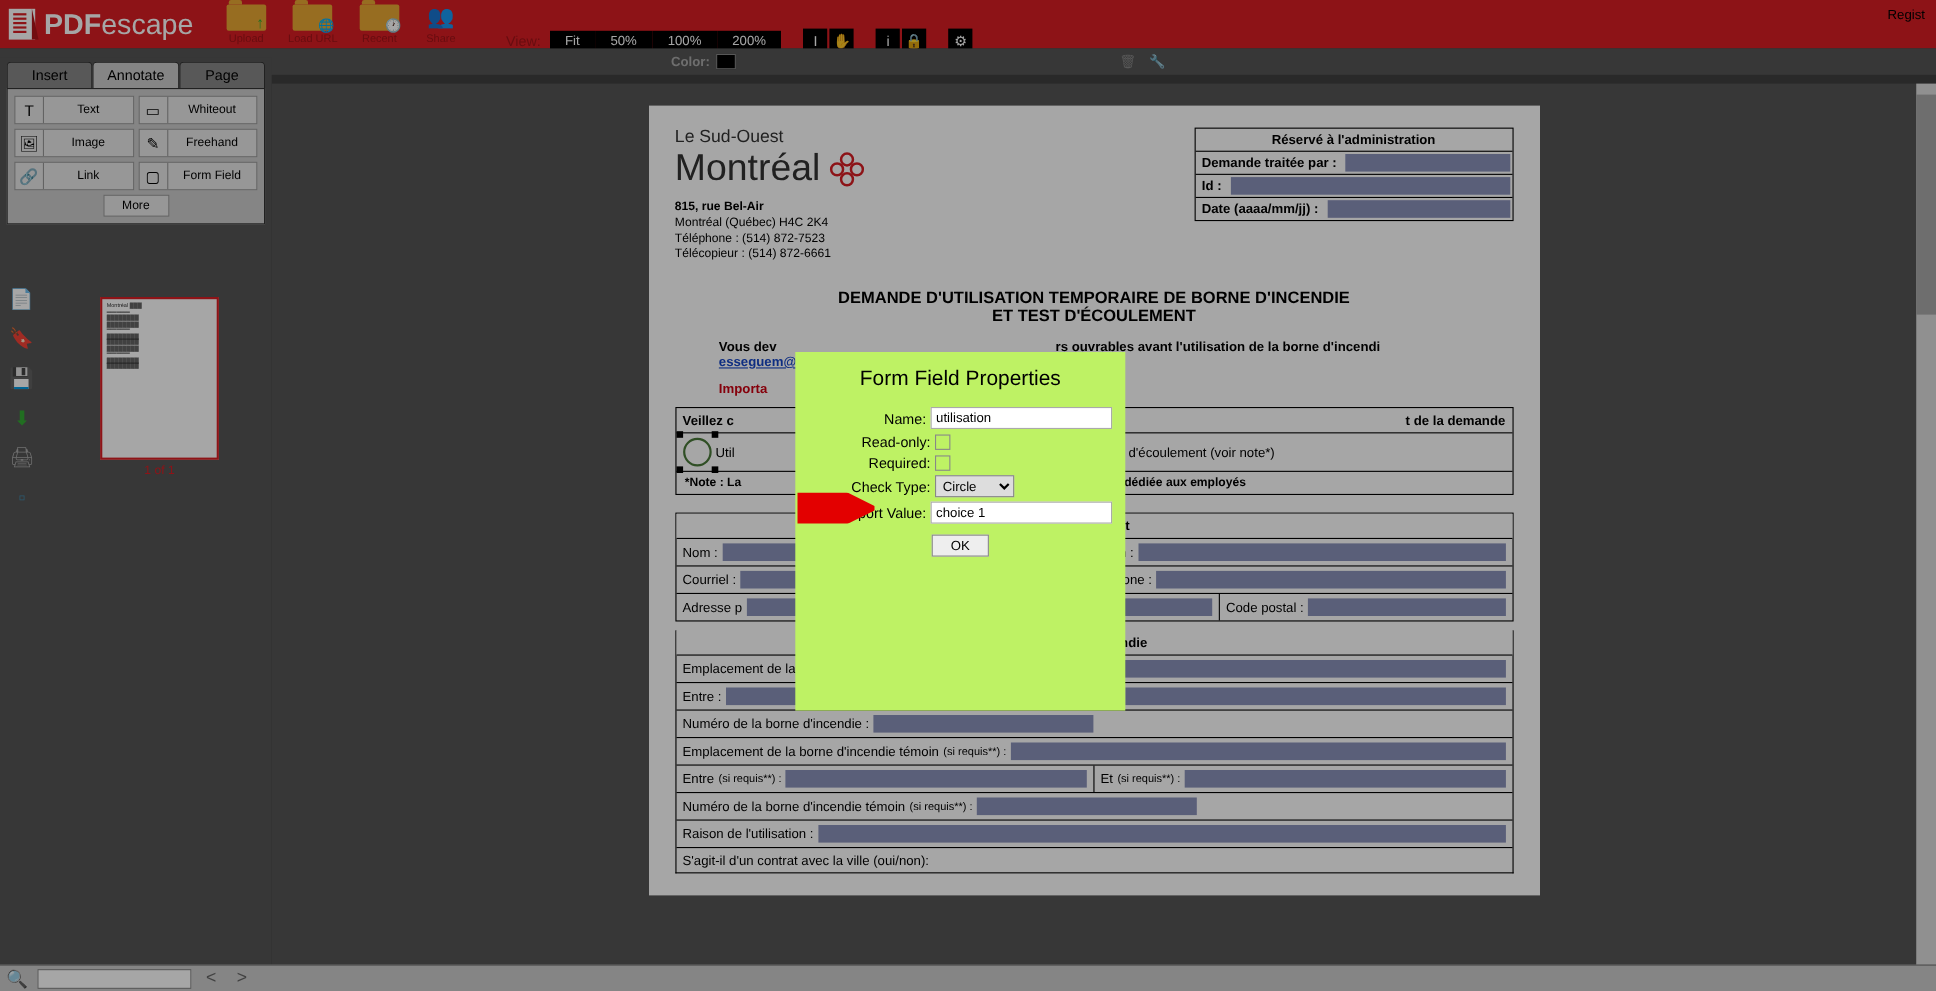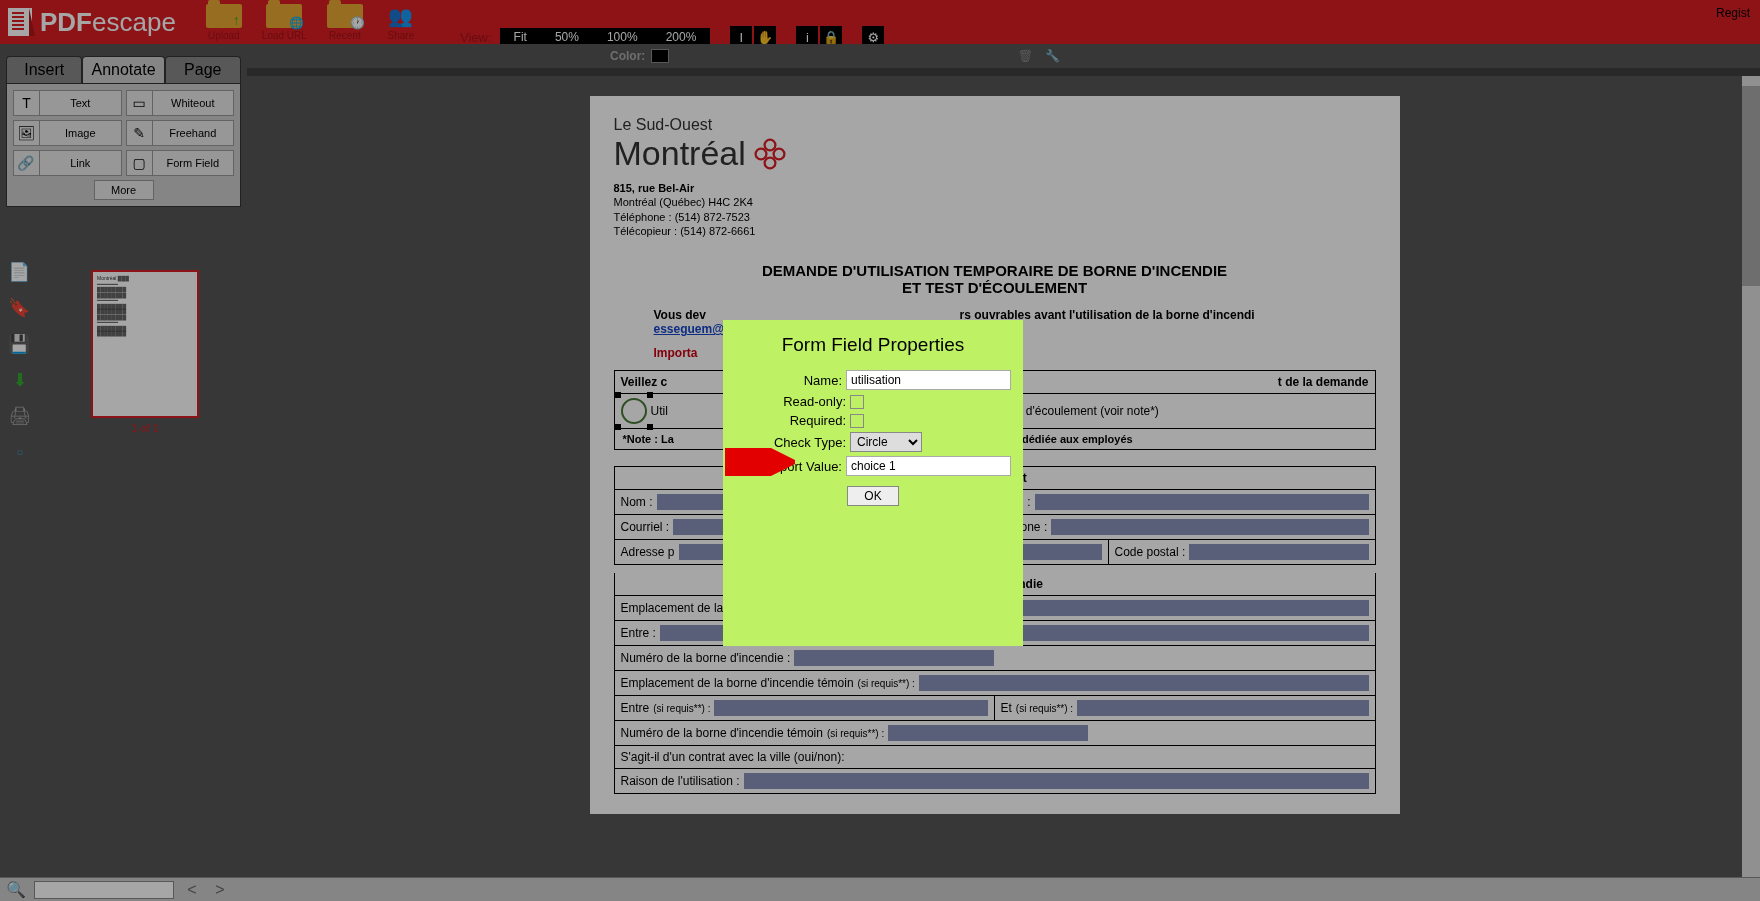--- a/index.html
+++ b/index.html
@@ -30,21 +30,21 @@
 .gear-btn { width: 22px; height: 22px; background: #000; color: #fff; display: flex; align-items: center; justify-content: center; margin-left: 20px; cursor: pointer; }
 
 
 .color-row { background: #555; height: 24px; display: flex; align-items: center; justify-content: center; color: #aaa; font-size: 12px; gap: 8px; position: relative; }
 .color-swatch { width: 18px; height: 14px; background: #000; border: 1px solid #888; }
 .color-tools { position: absolute; right: 50%; margin-right: -180px; display: flex; gap: 12px; color: #888; }
 
 
 .left-sidebar { position: absolute; left: 0; top: 52px; width: 247px; height: calc(100% - 76px); background: #555; }
 .tabs-row { display: flex; gap: 0; padding: 4px 6px 0 6px; }
-.tab { flex: 1; background: #888; border: 1px solid #333; border-bottom: none; padding: 4px 8px; font-size: 16px; text-align: center; cursor: pointer; border-radius: 4px 4px 0 0; }
+.tab { flex: 1; background: #888; border: 1px solid #333; border-bottom: none; padding: 4px 8px; font-size: 13px; text-align: center; cursor: pointer; border-radius: 4px 4px 0 0; }
 .tab.active { background: #ccc; }
 .tools-grid { background: #ccc; margin: 0 6px; padding: 6px; display: grid; grid-template-columns: 1fr 1fr; gap: 4px; border: 1px solid #333; }
 .tool-item { display: flex; align-items: center; border: 1px solid #999; background: #e8e8e8; height: 26px; cursor: pointer; }
 .tool-item-icon { width: 26px; height: 24px; display: flex; align-items: center; justify-content: center; border-right: 1px solid #999; font-size: 14px; }
 .tool-item-label { flex: 1; text-align: center; font-size: 11px; }
 .more-btn { grid-column: 1 / 3; justify-self: center; width: 60px; text-align: center; border: 1px solid #999; background: #e8e8e8; font-size: 11px; padding: 3px; cursor: pointer; }
 
 
 .icon-strip { position: absolute; left: 0; top: 200px; width: 44px; display: flex; flex-direction: column; gap: 12px; padding: 8px; }
 .strip-icon { width: 24px; height: 24px; cursor: pointer; display: flex; align-items: center; justify-content: center; font-size: 18px; }
@@ -249,20 +249,35 @@
               </g>
             </svg>
         </div>
         <div class="mtl-addr">
           <div style="font-weight:700;">815, rue Bel-Air</div>
           <div>Montréal (Québec) H4C 2K4</div>
           <div>Téléphone : (514) 872-7523</div>
           <div>Télécopieur : (514) 872-6661</div>
         </div>
       </div>
+      <div class="admin-box">
+        <div class="admin-box-header">Réservé à l'administration</div>
+        <div class="admin-row">
+            <div class="admin-label">Demande traitée par :</div>
+            <div class="admin-field"></div>
+          </div>
+        <div class="admin-row">
+            <div class="admin-label">Id :</div>
+            <div class="admin-field"></div>
+          </div>
+        <div class="admin-row">
+            <div class="admin-label">Date (aaaa/mm/jj) :</div>
+            <div class="admin-field"></div>
+          </div>
+      </div>
     </div>
 
     <div class="doc-title">
       <div>DEMANDE D'UTILISATION TEMPORAIRE DE BORNE D'INCENDIE</div>
       <div>ET TEST D'ÉCOULEMENT</div>
     </div>
 
     <div class="doc-instr">
       <span>Vous dev</span>
       <span style="visibility:hidden;">xxxxxxxxxxxxxxxxxxxxxxxxxxxxxxxxxxxxx</span>
@@ -386,27 +401,27 @@
       </div>
       <div class="form-row">
           <div class="form-cell" style="width:100%;">
             <span class="form-label">Numéro de la borne d'incendie témoin</span> 
             <span class="small">(si requis**) :</span>
             <div class="form-field" style="max-width:200px;"></div>
           </div>
         </div>
       <div class="form-row">
           <div class="form-cell" style="width:100%;">
+            <span class="form-label">Raison de l'utilisation :</span>
+            <div class="form-field"></div>
+          </div>
+        </div>
+      <div class="form-row">
+          <div class="form-cell" style="width:100%;">
             <span class="form-label">S'agit-il d'un contrat avec la ville (oui/non):</span>
-          </div>
-        </div>
-      <div class="form-row">
-          <div class="form-cell" style="width:100%;">
-            <span class="form-label">Raison de l'utilisation :</span>
-            <div class="form-field"></div>
           </div>
         </div>
     </div>
   </div>
 </div>
 
 <div class="scrollbar-v">
     <div class="scrollbar-v-thumb"></div>
   </div>
 

